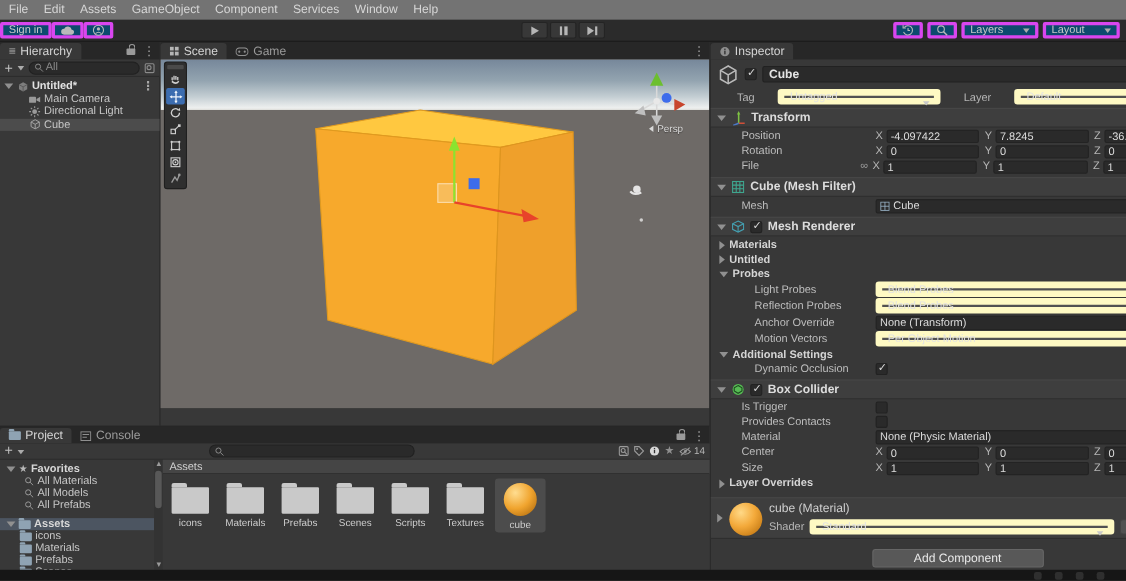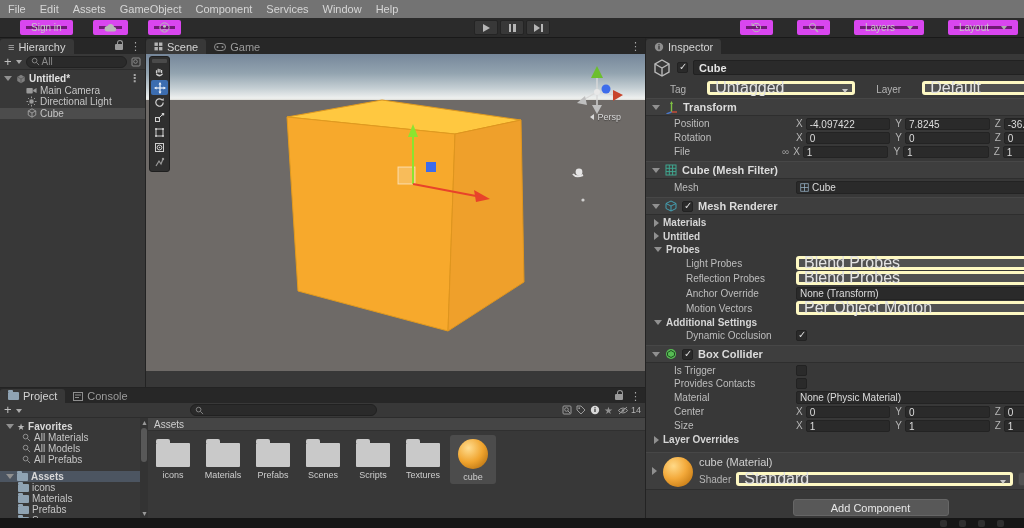--- a/index.html
+++ b/index.html
@@ -3,21 +3,21 @@
 <meta charset="utf-8">
 <style>
 *{box-sizing:border-box;margin:0;padding:0}
 html,body{width:1024px;height:528px;overflow:hidden}
 body{position:relative;background:#383838;font-family:"Liberation Sans","DejaVu Sans",sans-serif;font-size:11px;color:#c8c8c8}
 svg{display:block}
 
 #menubar{position:absolute;left:0;top:0;width:1024px;height:18px;background:#737373;display:flex;align-items:center;gap:14px;padding-left:8px;color:#d6d6d6;z-index:5}
 #menubar span{cursor:default}
 #toolbar{position:absolute;left:0;top:18px;width:1024px;height:20px;background:#2b2b2b;border-bottom:1px solid #191919;display:flex;align-items:center;z-index:5}
-.tbtn{height:15px;background:#701a75;border:6px solid #d946ef;border-radius:2px;display:inline-flex;align-items:center;justify-content:center;padding:0 5px;margin-left:20px;color:#c8c8c8;font-size:10px}
+.tbtn{height:15px;background:#0c4a6e;border:3px solid #d946ef;border-radius:2px;display:inline-flex;align-items:center;justify-content:center;padding:0 5px;margin-left:0;color:#c8c8c8;font-size:10px}
 #transport{position:absolute;left:50%;transform:translateX(-50%);display:flex;gap:2px}
 .transport-btn{width:24px;height:15px;background:#383838;border:1px solid #242424;border-radius:2px;display:flex;align-items:center;justify-content:center}
 .play-tri{width:0;height:0;border-top:4px solid transparent;border-bottom:4px solid transparent;border-left:7px solid #b6b6b6}
 .pause-bars{display:flex;gap:2px}.pause-bars i{width:2.5px;height:8px;background:#b6b6b6}
 .step-wrap{display:flex;align-items:center;gap:1px}.step-bar{width:2px;height:8px;background:#b6b6b6}
 #toolbar-right{position:absolute;right:6px;display:flex;align-items:center;gap:4px}
 .caret{width:0;height:0;border:3px solid transparent;border-top:4px solid #ababab;margin-top:4px;display:inline-block}
 
 .tabbar{display:flex;align-items:flex-end;background:#272727;height:16px;position:relative}
 .tab{display:flex;align-items:center;gap:4px;padding:0 8px;height:15px;color:#9b9b9b;font-size:11px}
@@ -58,21 +58,21 @@
 #inspector{position:absolute;left:645px;top:38px;width:457px;height:480px;background:#383838;border-left:1px solid #232323}
 #ibody{position:absolute;left:0;top:16px;right:7px;bottom:0;overflow:hidden;display:flex;flex-direction:column}
 .vsb{position:absolute;right:0;top:16px;bottom:0;width:7px;background:#333}
 .vsb .thumb{position:absolute;top:2px;left:1px;width:5px;height:96px;background:#585858;border-radius:3px}
 .go-head{display:flex;align-items:center;gap:5px;height:19px;margin:4px 6px 0 6px}
 .namefield{flex:1;height:15px;background:#2a2a2a;border:1px solid #212121;border-radius:2px;padding:0 5px;line-height:14px;color:#e4e4e4;font-weight:bold;font-size:11px}
 .cb{width:11px;height:11px;background:#2a2a2a;border:1px solid #222;border-radius:2px;position:relative;flex:none}
 .cb.on::after{content:"✓";position:absolute;left:1px;top:-2px;color:#d8d8d8;font-size:10px}
 .dimlbl{color:#b5b5b5;font-size:10px}
 .tagrow{display:flex;align-items:flex-end;gap:21px;height:15px;margin:3px 6px 0 24px}
-.drop{height:14px;background:#515151;border:3px solid #fef9c3;border-radius:3px;display:flex;align-items:center;padding:0 5px;color:#e2e2e2;font-size:16px;position:relative}
+.drop{height:14px;background:#515151;border:6px solid #fef9c3;border-radius:3px;display:flex;align-items:center;padding:0 5px;color:#e2e2e2;font-size:10px;position:relative}
 .drop::after{content:"";position:absolute;right:4px;top:5px;border:3px solid transparent;border-top:4px solid #c9c9c9}
 .drop .dval{padding-right:10px;white-space:nowrap;overflow:hidden}
 .chead{display:flex;align-items:center;height:18px;background:#3e3e3e;border-top:1px solid #474747;border-bottom:1px solid #2e2e2e;padding:0 6px;gap:5px;margin-top:3px}
 .ctitle{font-weight:bold;color:#dcdcdc;font-size:11px}
 .hicons{margin-left:auto;display:flex;gap:6px;align-items:center}
 .qico{width:11px;height:11px;border-radius:6px;background:#a0a0a0;color:#2d2d2d;font-size:8px;font-weight:bold;display:flex;align-items:center;justify-content:center}
 .qico::after{content:"?"}
 .irow{display:flex;align-items:center;height:13px;padding:0 6px 0 28px;gap:4px;margin-top:1px}
 .irow .lbl{width:118px;flex:none;color:#bdbdbd;font-size:10px}
 .irow .lbl.ind{padding-left:12px}

